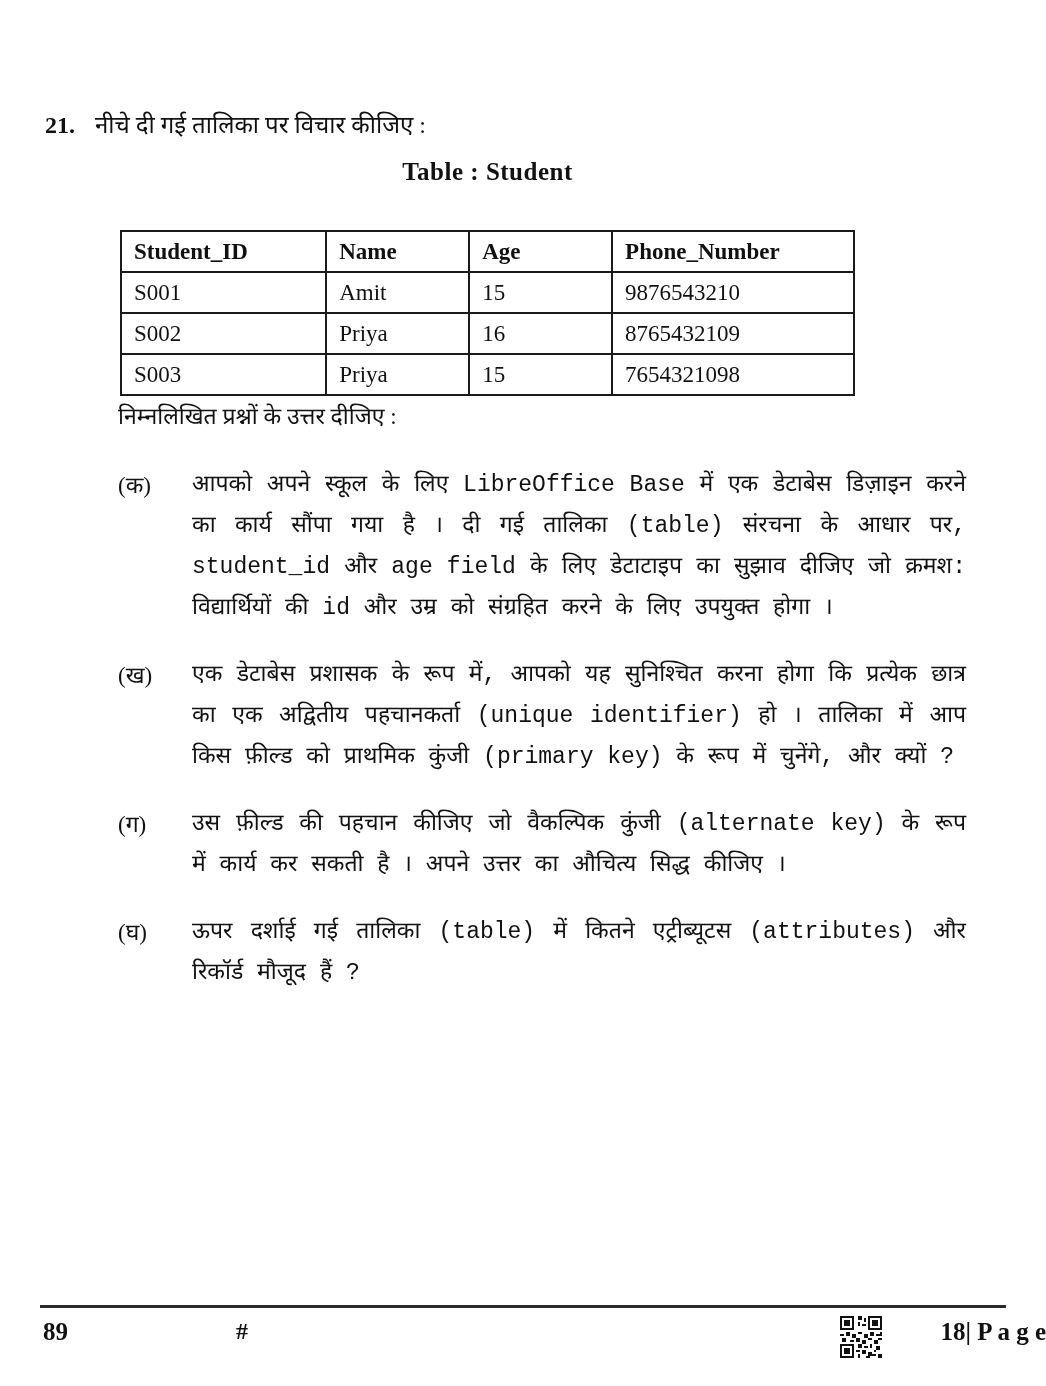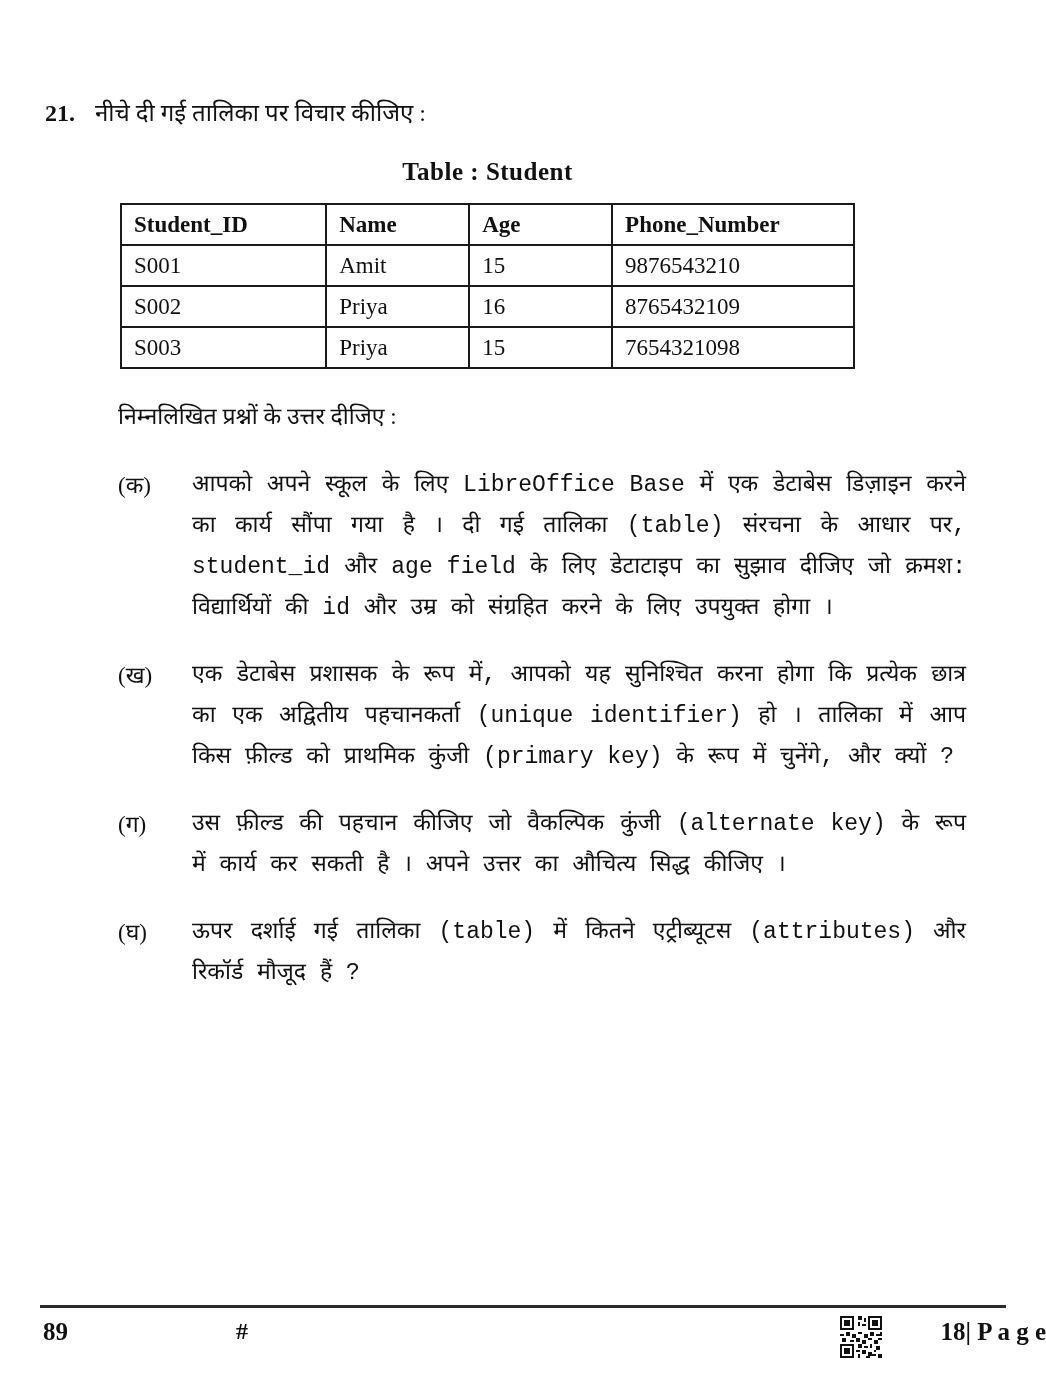--- a/index.html
+++ b/index.html
@@ -7,37 +7,37 @@
   body {
     width: 1046px; height: 1386px;
     position: relative;
     font-family: "Liberation Serif", "DejaVu Serif", serif;
     color: #111;
     overflow: hidden;
   }
 
   
   .q-head {
-    position: absolute; top: 96px; left: 45px; width: 920px;
+    position: absolute; top: 108px; left: 45px; width: 920px;
     font-size: 24px; line-height: 34px;
     display: flex;
   }
   .q-num { font-weight: bold; width: 50px; flex: 0 0 50px; }
   .q-text { }
 
   
   .tbl-title {
     position: absolute; top: 158px; left: 120px; width: 735px;
     text-align: center; font-weight: bold; font-size: 25px;
     letter-spacing: 0.5px;
   }
 
   
   table.student {
-    position: absolute; top: 203px; left: 120px; width: 735px;
+    position: absolute; top: 230px; left: 120px; width: 735px;
     border-collapse: collapse; table-layout: fixed;
     font-size: 23px;
   }
   table.student th, table.student td {
     border: 2px solid #1a1a1a;
     padding: 6px 12px 6px 12px;
     text-align: left; height: 41px;
     font-weight: normal;
   }
   table.student th { font-weight: bold; }

